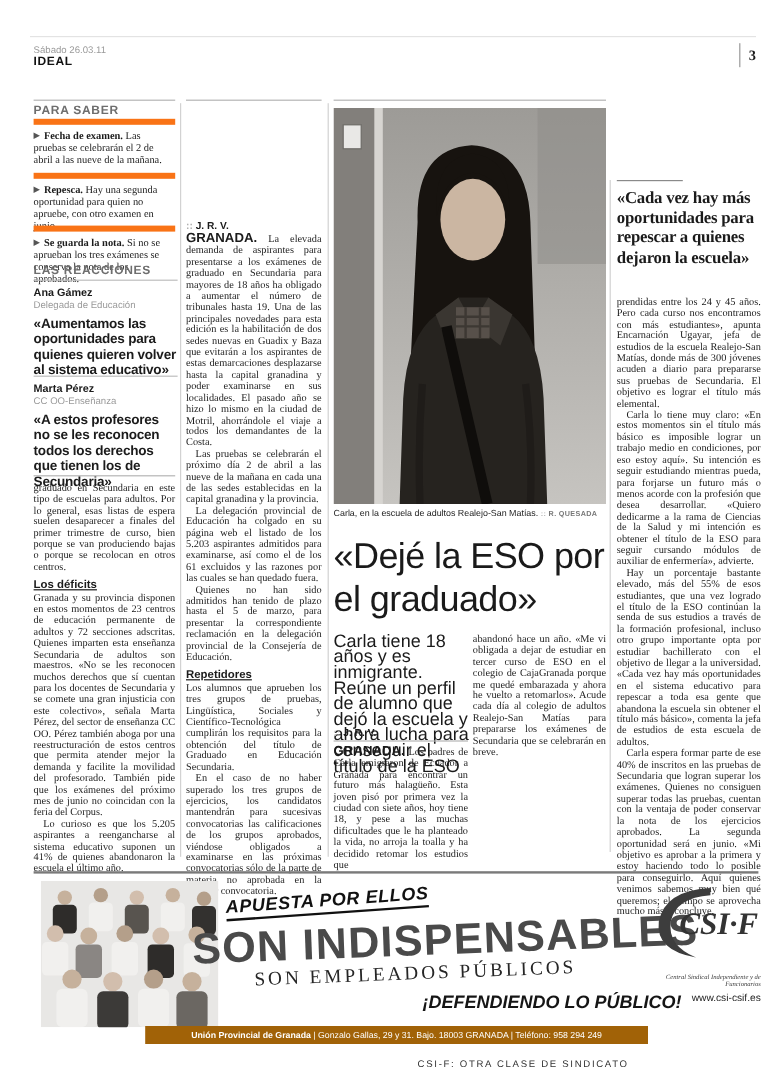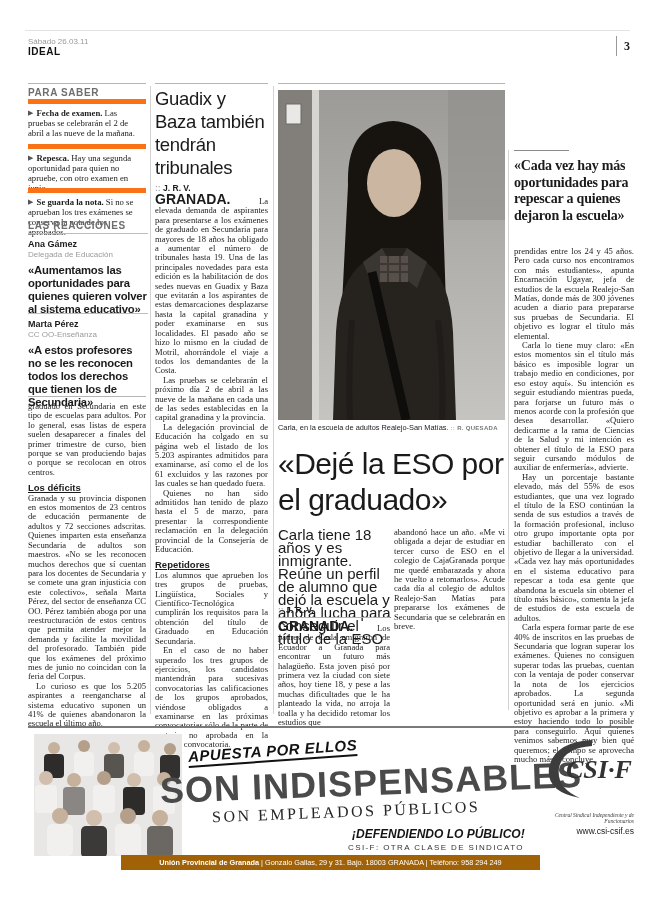--- a/index.html
+++ b/index.html
@@ -24,21 +24,21 @@
   .rrole{font-family:"Liberation Sans",sans-serif;font-size:8px;color:#9a9a9a;margin-top:1px;}
   .rquote{font-family:"Liberation Sans",sans-serif;font-size:11.3px;line-height:13px;font-weight:700;letter-spacing:-.2px;margin-top:5px;}
   .rblock{border-top:1px solid #bdbdbd;padding-top:5px;}
 
   
   .body{font-size:8.6px;line-height:9.4px;text-align:justify;}
   .body p{margin:0 0 0 0;}
   .body p.ind{text-indent:8px;}
   .body p + p{margin-top:0;}
   .subhead{font-family:"Liberation Sans",sans-serif;font-size:9.5px;font-weight:700;margin:6px 0 1px 0;text-align:left;text-decoration:underline;}
-  .dateline{font-family:"Liberation Sans",sans-serif;font-weight:700;font-size:14px;}
+  .dateline{font-family:"Liberation Sans",sans-serif;font-weight:700;font-size:11px;}
   .byline{font-family:"Liberation Sans",sans-serif;font-size:8.5px;font-weight:700;}
   .byline .pfx{color:#b0b0b0;}
 
   
   .h2{font-family:"Liberation Sans",sans-serif;font-size:18.5px;line-height:23px;font-weight:400;letter-spacing:-.3px;color:#1a1a1a;}
   .h1{font-family:"Liberation Sans",sans-serif;font-size:30px;line-height:36px;font-weight:400;letter-spacing:-.5px;color:#1a1a1a;}
   .standfirst{font-family:"Liberation Sans",sans-serif;font-size:15px;line-height:13px;color:#1a1a1a;}
   .pullquote{font-family:Liberation Serif, serif;font-size:14px;line-height:16.5px;font-weight:700;letter-spacing:-.2px;}
 
   
@@ -46,21 +46,21 @@
   .credit{font-size:6px;font-weight:700;color:#777;letter-spacing:.3px;}
   .credit .pfx{color:#b0b0b0;}
 
   
   .ad-tag{font-family:"Liberation Sans",sans-serif;font-size:15px;font-weight:700;font-style:italic;
           border-bottom:2px solid #111;transform:rotate(-4deg);letter-spacing:.5px;color:#111;padding-bottom:1px;}
   .ad-h{font-family:"Liberation Sans",sans-serif;font-size:36px;font-weight:700;letter-spacing:1px;
         color:#4a4a4a;transform:rotate(-2.2deg);white-space:nowrap;}
   .ad-sub{font-family:"Liberation Serif",serif;font-size:16px;letter-spacing:2.5px;color:#262626;
           transform:rotate(-2.2deg);white-space:nowrap;}
-  .ad-slogan{font-family:"Liberation Sans",sans-serif;font-size:12px;font-weight:700;font-style:italic;color:#151515;white-space:nowrap;}
+  .ad-slogan{font-family:"Liberation Sans",sans-serif;font-size:15px;font-weight:700;font-style:italic;color:#151515;white-space:nowrap;}
   .ad-slogan2{font-family:"Liberation Sans",sans-serif;font-size:8px;letter-spacing:1.4px;color:#333;white-space:nowrap;}
   .logo-sub{font-family:"Liberation Serif",serif;font-style:italic;font-size:5.5px;color:#3a3a3a;text-align:right;}
   .website{font-family:"Liberation Sans",sans-serif;font-size:8.5px;color:#222;text-align:right;}
   .addr-bar{background:#a16207;color:#fff;font-family:"Liberation Sans",sans-serif;font-size:7.3px;
             line-height:15px;text-align:center;white-space:nowrap;}
   .addr-bar b{font-weight:700;}
 </style>
 </head>
 <body>
 
@@ -109,21 +109,20 @@
   </div>
   <div class="rule" style="left:28px;top:396px;width:118px;"></div>
 
   <div class="abs body" style="left:28px;top:402px;width:118px;">
     <p>graduado en Secundaria en este tipo de escuelas para adultos. Por lo general, esas listas de espera suelen desaparecer a finales del primer trimestre de curso, bien porque se van produciendo bajas o porque se recolocan en otros centros.</p>
     <div class="subhead">Los déficits</div>
     <p>Granada y su provincia disponen en estos momentos de 23 centros de educación permanente de adultos y 72 secciones adscritas. Quienes imparten esta enseñanza Secundaria de adultos son maestros. «No se les reconocen muchos derechos que sí cuentan para los docentes de Secundaria y se comete una gran injusticia con este colectivo», señala Marta Pérez, del sector de enseñanza CC OO. Pérez también aboga por una reestructuración de estos centros que permita atender mejor la demanda y facilite la movilidad del profesorado. También pide que los exámenes del próximo mes de junio no coincidan con la feria del Corpus.</p>
     <p class="ind">Lo curioso es que los 5.205 aspirantes a reengancharse al sistema educativo suponen un 41% de quienes abandonaron la escuela el último año.</p>
   </div>
 
-  <div class="abs h2" style="left:155px;top:87px;width:116px;">Guadix y Baza también tendrán tribunales</div>
   <div class="abs byline" style="left:155px;top:183px;">
     <span class="pfx">::</span>
     <span>J. R. V.</span>
   </div>
   <div class="abs body" style="left:155px;top:195px;width:113px;">
     <p><span class="dateline">GRANADA.</span> <span>La elevada demanda de aspirantes para presentarse a los exámenes de graduado en Secundaria para mayores de 18 años ha obligado a aumentar el número de tribunales hasta 19. Una de las principales novedades para esta edición es la habilitación de dos sedes nuevas en Guadix y Baza que evitarán a los aspirantes de estas demarcaciones desplazarse hasta la capital granadina y poder examinarse en sus localidades. El pasado año se hizo lo mismo en la ciudad de Motril, ahorrándole el viaje a todos los demandantes de la Costa.</span></p>
     <p class="ind">Las pruebas se celebrarán el próximo día 2 de abril a las nueve de la mañana en cada una de las sedes establecidas en la capital granadina y la provincia.</p>
     <p class="ind">La delegación provincial de Educación ha colgado en su página web el listado de los 5.203 aspirantes admitidos para examinarse, así como el de los 61 excluidos y las razones por las cuales se han quedado fuera.</p>
     <p class="ind">Quienes no han sido admitidos han tenido de plazo hasta el 5 de marzo, para presentar la correspondiente reclamación en la delegación provincial de la Consejería de Educación.</p>
     <div class="subhead">Repetidores</div>
@@ -223,21 +222,21 @@
         <rect x="81" y="90" width="26" height="32" rx="5" fill="#f1f0ee"></rect>
       <circle cx="126" cy="84" r="8" fill="#c6b19c"></circle>
         <rect x="113" y="92" width="26" height="32" rx="5" fill="#6b6762"></rect>
     </svg>
   </div>
 
   <div class="abs ad-tag" style="left:188px;top:742px;">APUESTA POR ELLOS</div>
   <div class="abs ad-h" style="left:160px;top:762px;">SON INDISPENSABLES</div>
   <div class="abs ad-sub" style="left:212px;top:803px;">SON EMPLEADOS PÚBLICOS</div>
   <div class="abs ad-slogan" style="left:352px;top:827px;">¡DEFENDIENDO LO PÚBLICO!</div>
-  <div class="abs ad-slogan2" style="left:348px;top:843px;">CSI-F: OTRA CLASE DE SINDICATO</div>
+  <div class="abs ad-slogan2" style="left:348px;top:882px;">CSI-F: OTRA CLASE DE SINDICATO</div>
 
   <div class="abs" style="left:538px;top:736px;width:96px;height:72px;">
     <svg width="96" height="72" viewBox="0 0 96 72">
       <path d="M54,4 Q16,6 11,32 Q8,56 42,62 Q18,52 21,32 Q25,12 54,10 Z" fill="#3d3d3d"></path>
       <text x="28" y="42" font-family="Liberation Serif, serif" font-style="italic" font-weight="bold" font-size="26" fill="#333">CSI·F</text>
     </svg>
   </div>
   <div class="abs logo-sub" style="left:528px;top:812px;width:106px;">Central Sindical Independiente y de Funcionarios</div>
   <div class="abs website" style="left:534px;top:826px;width:100px;">www.csi-csif.es</div>
 

